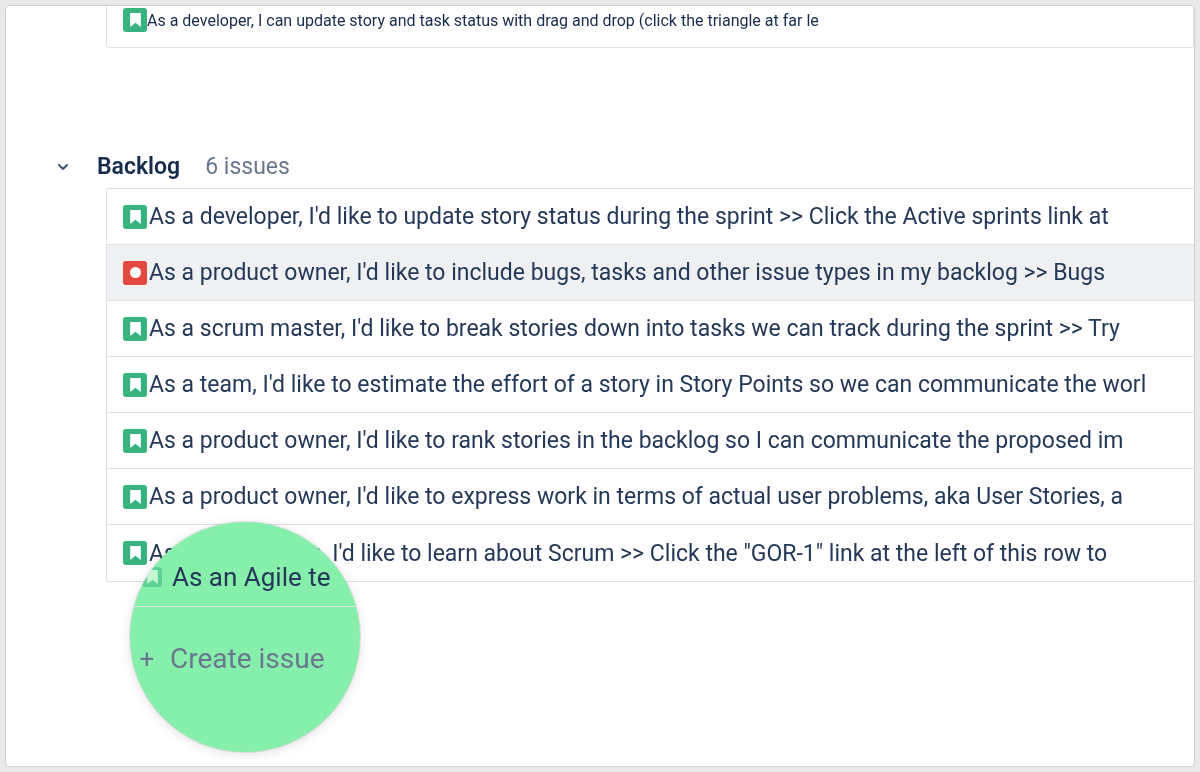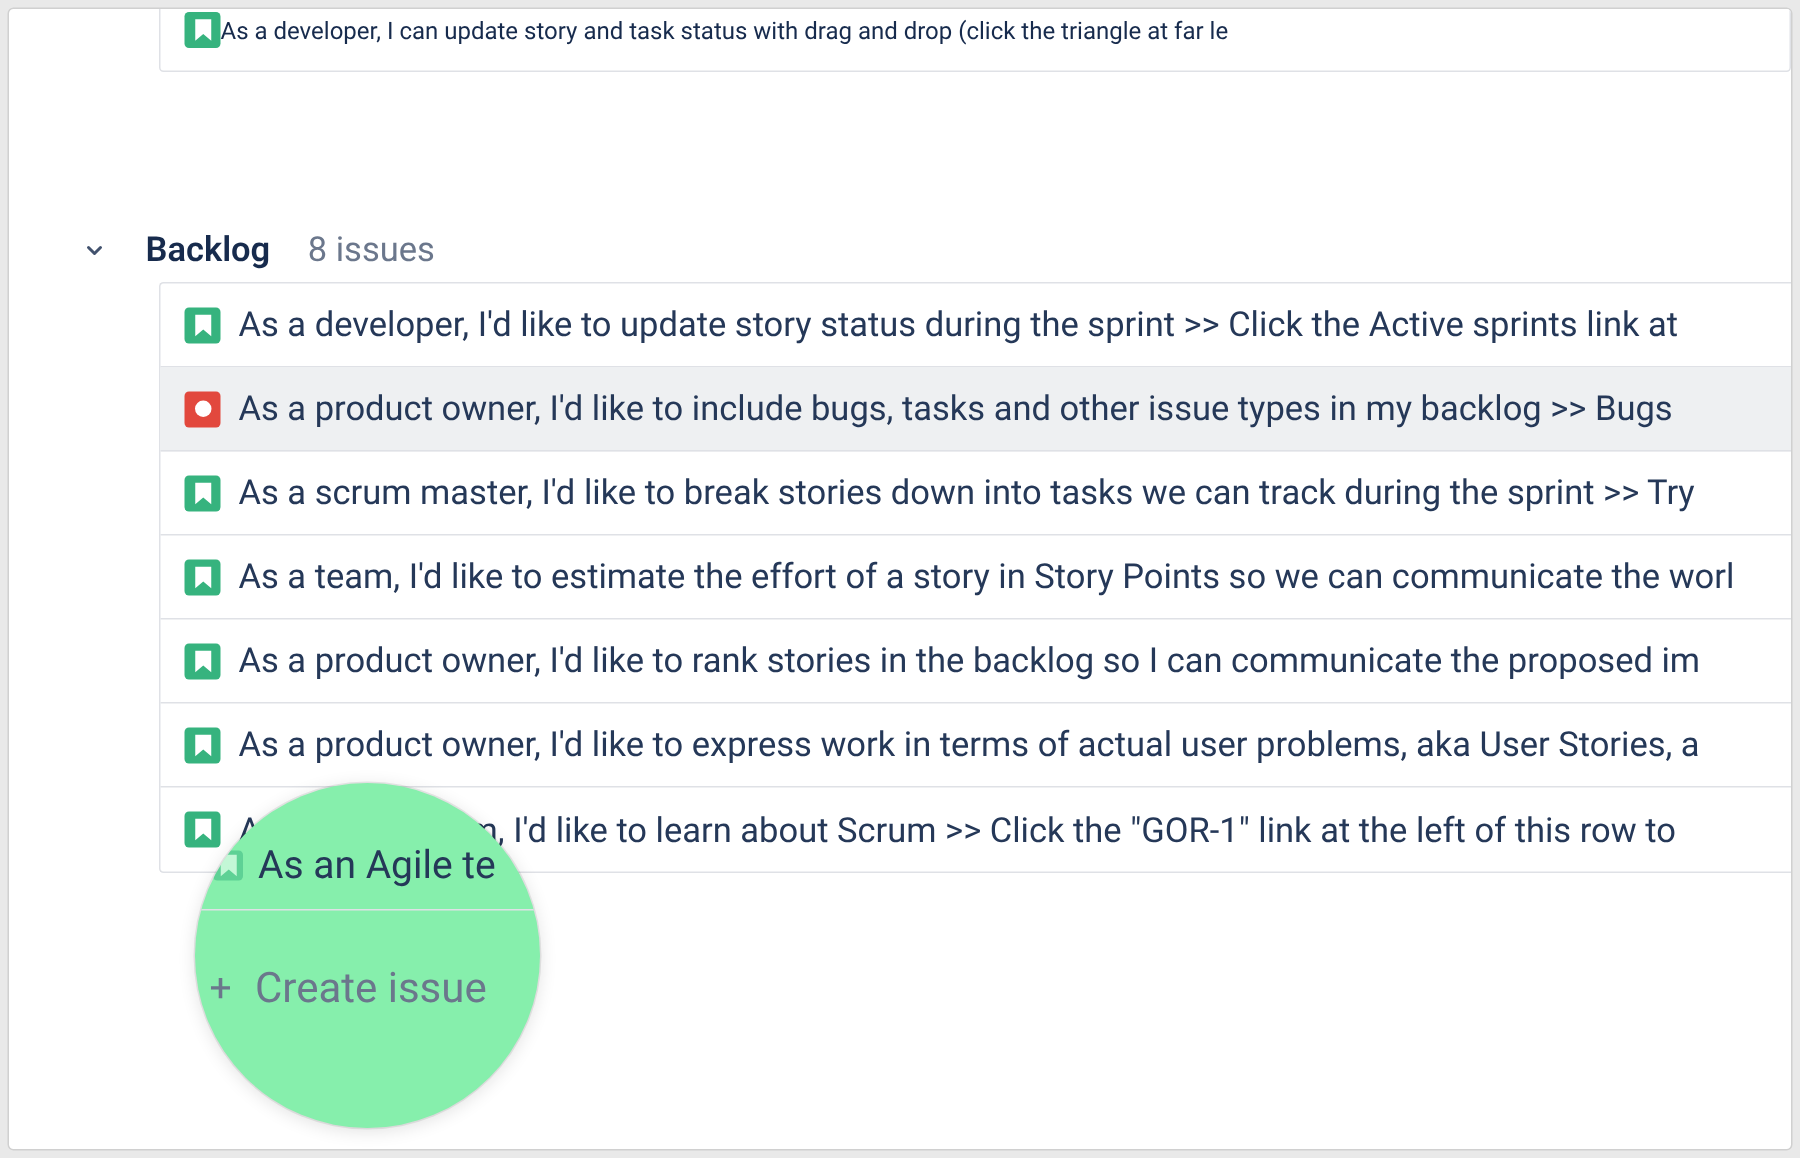--- a/index.html
+++ b/index.html
@@ -76,21 +76,21 @@
     padding: 0 16px;
     border-bottom: 1px solid #dfe1e6;
     font-size: 23px;
     color: #253858;
     white-space: nowrap;
     overflow: hidden;
     cursor: pointer;
   }
   .issue-row:last-child { border-bottom: none; }
   .issue-row.selected { background: #eef0f2; }
-  .issue-row .summary { margin-left: 12px; overflow: hidden; text-overflow: ellipsis; }
+  .issue-row .summary { margin-left: 2px; overflow: hidden; text-overflow: ellipsis; }
 
   
   .type-icon {
     width: 24px; height: 24px;
     border-radius: 3px;
     display: inline-flex;
     align-items: center; justify-content: center;
     flex-shrink: 0;
   }
   .type-story { background: #36B37E; }
@@ -170,21 +170,21 @@
       <span class="summary">As a developer, I can update story and task status with drag and drop (click the triangle at far le</span>
     </div>
 
     <div class="section-header">
       <span class="chev">
         <svg width="14" height="14" viewBox="0 0 14 14">
             <path d="M3 5 L7 9 L11 5" stroke="#42526E" stroke-width="2" fill="none" stroke-linecap="round" stroke-linejoin="round"></path>
           </svg>
       </span>
       <span class="title">Backlog</span>
-      <span class="count">8 issues</span>
+      <span class="count">6 issues</span>
     </div>
 
     <div class="issue-list">
       <div class="issue-row">
         <span class="type-icon type-story">
             <svg viewBox="0 0 14 18">
               <path d="M1 1 H13 V17 L7 12 L1 17 Z" fill="#fff"></path>
             </svg>
           </span>
         <span class="summary">As a developer, I'd like to update story status during the sprint &gt;&gt; Click the Active sprints link at</span>

